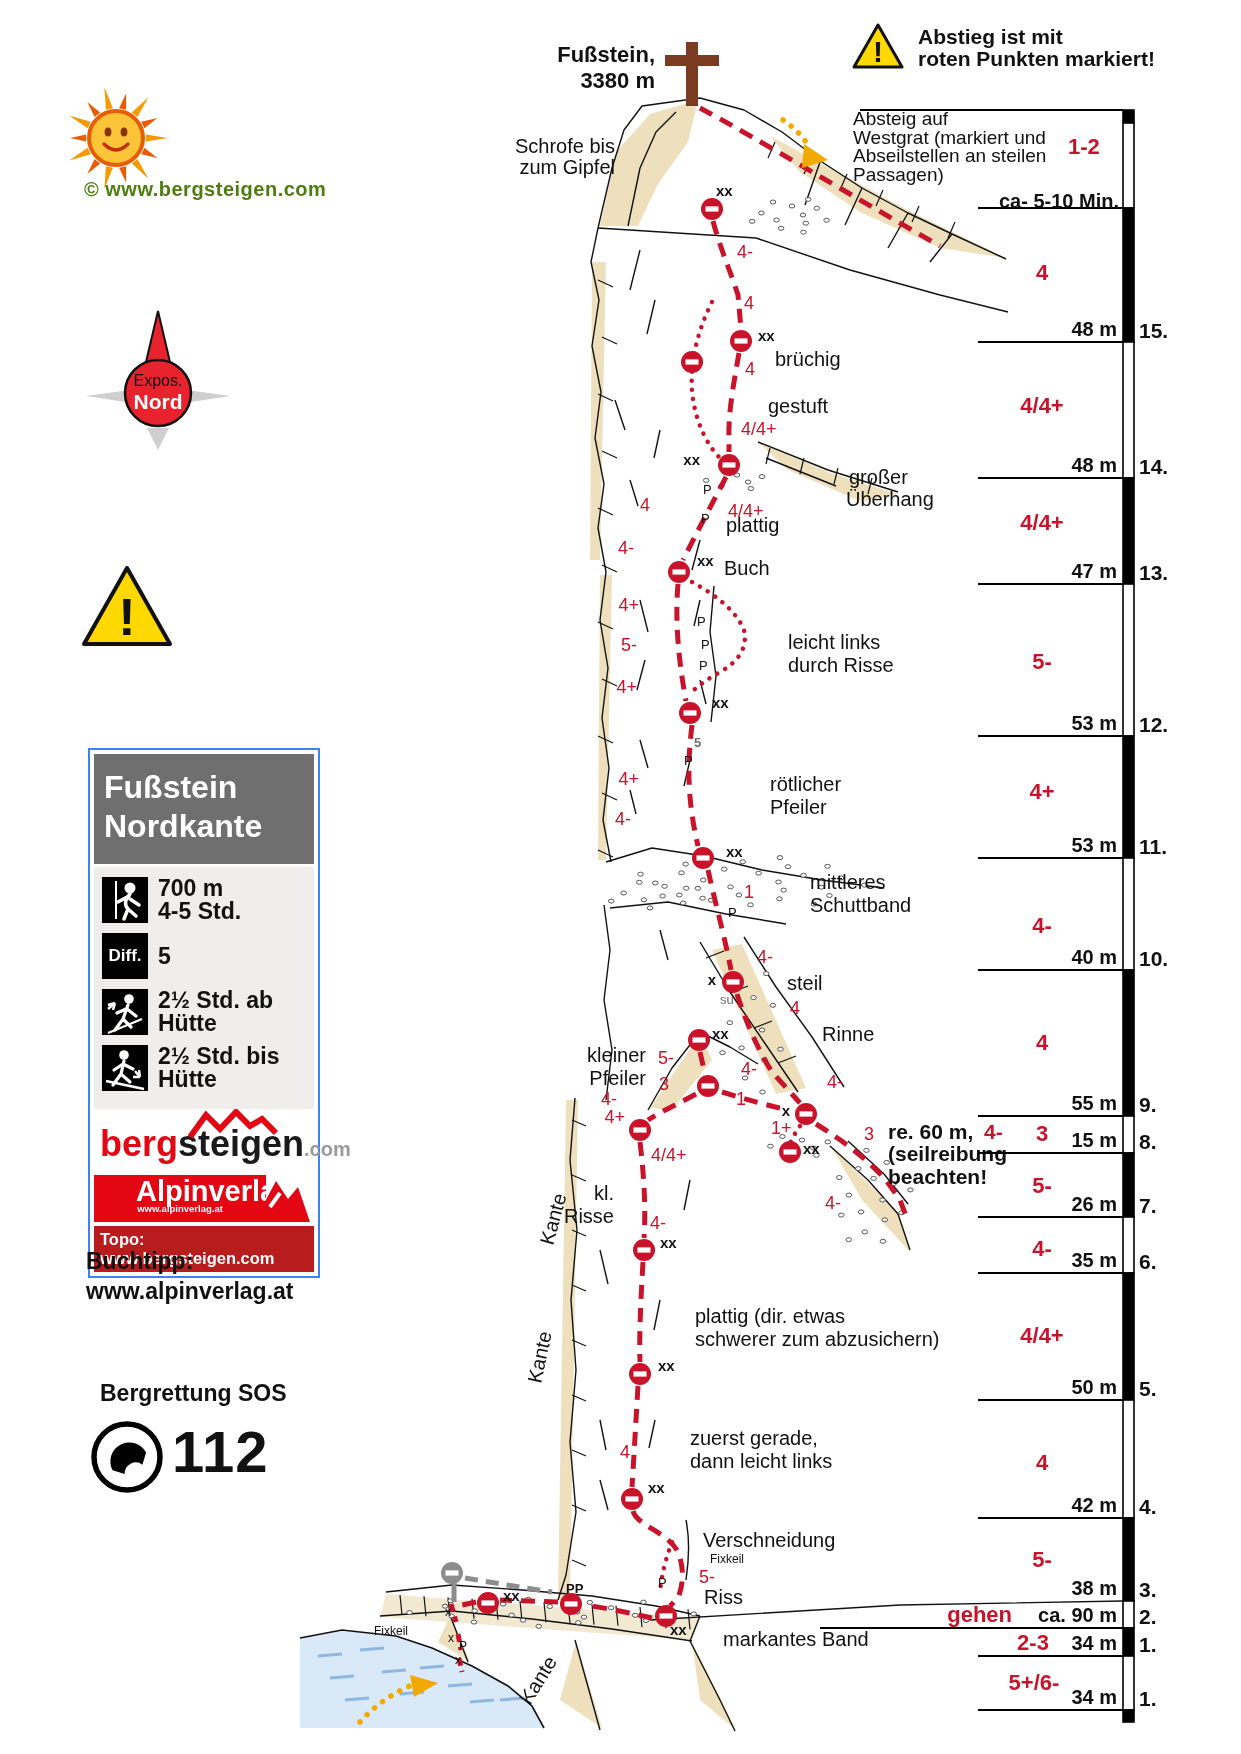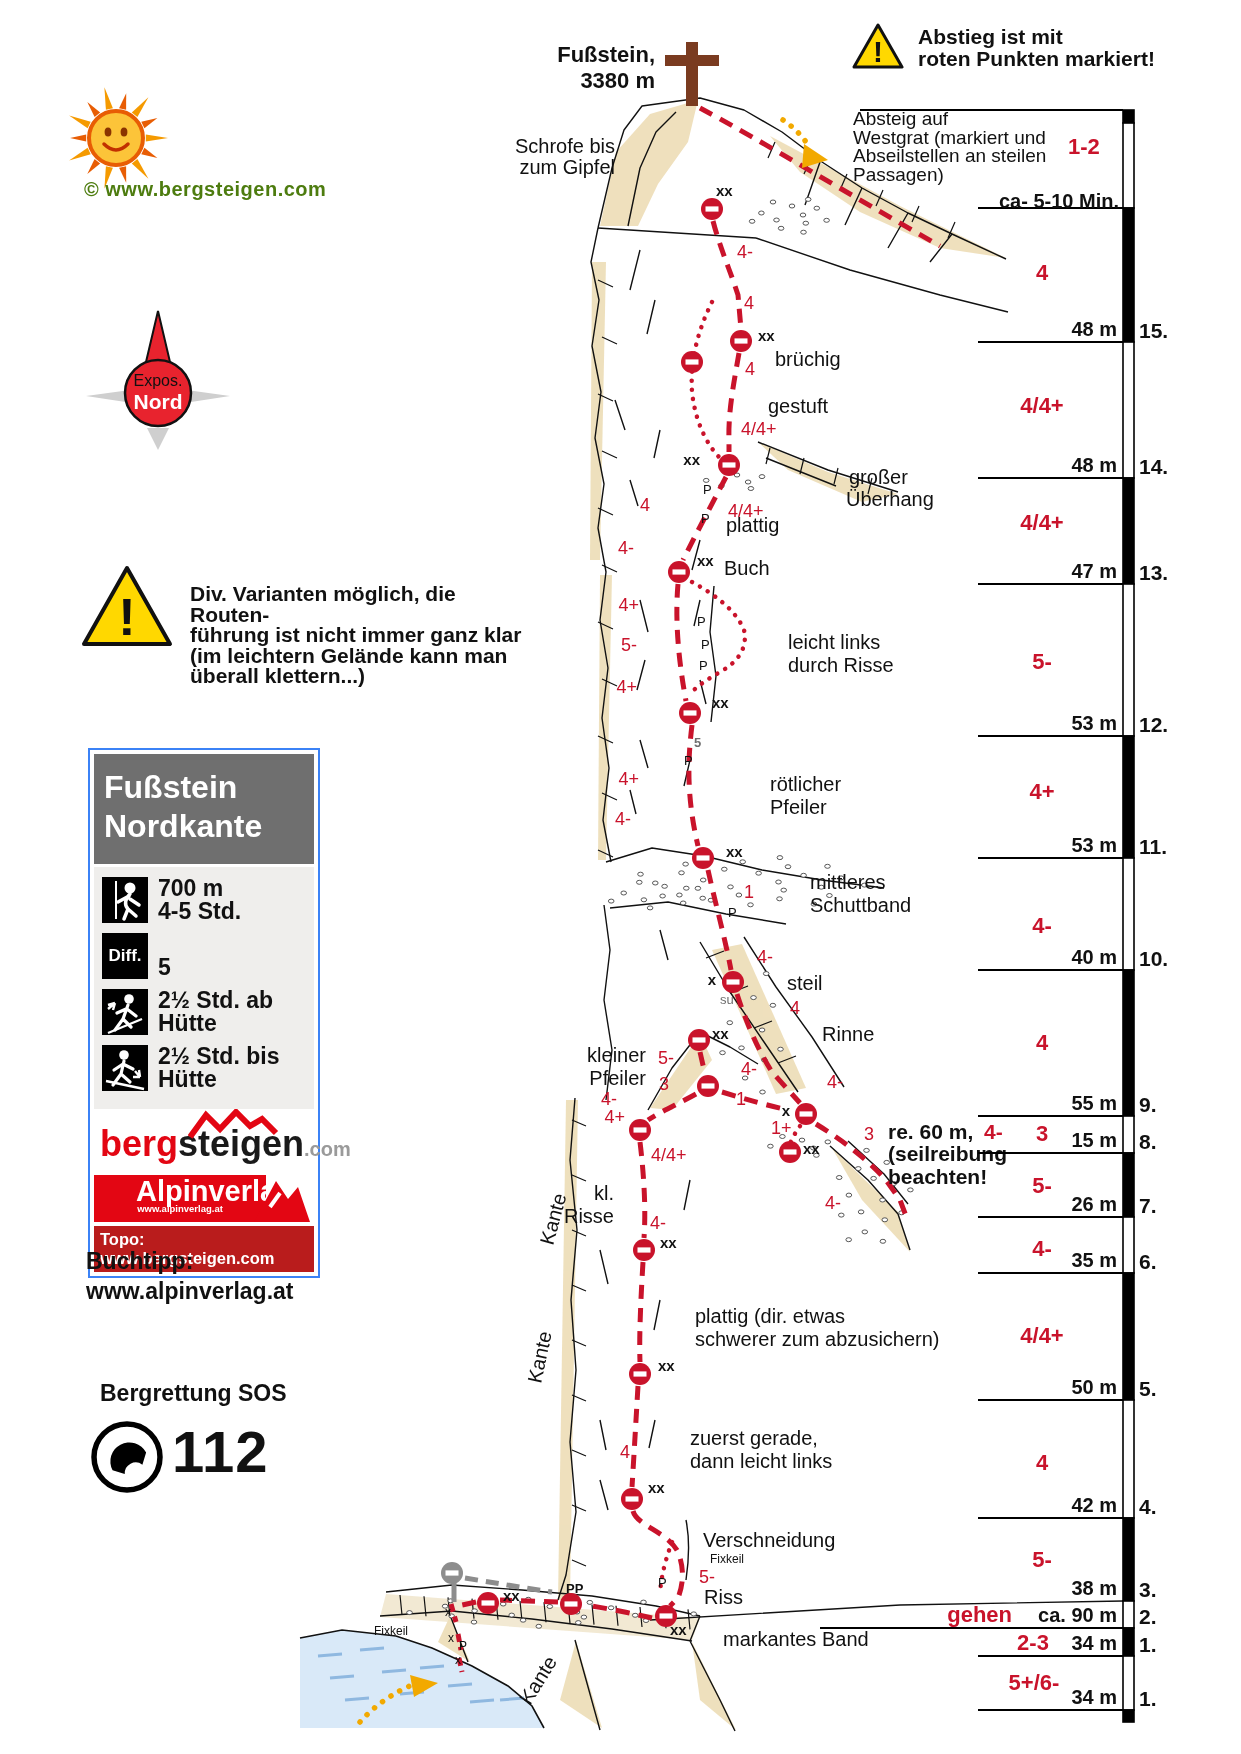--- a/index.html
+++ b/index.html
@@ -17,21 +17,21 @@
   .descent{left:853px;top:110px;width:218px;font-size:19px;line-height:18.5px;}
   .descgrade{left:1068px;top:134px;color:#c9132b;font-size:22px;font-weight:bold;}
   .desctime{left:853px;top:190px;width:266px;text-align:right;font-size:20px;font-weight:bold;}
   
   .copyright{left:84px;top:178px;color:#4d7c0f;font-size:20px;font-weight:bold;letter-spacing:.5px;}
   .warnleft{left:80px;top:562px;display:flex;gap:16px;align-items:flex-start;}
   .warnleft .txt{font-size:21px;font-weight:bold;line-height:20.5px;padding-top:22px;width:350px;}
   .infobox{left:88px;top:748px;width:232px;border:2px solid #3b82f6;background:#fff;padding:4px;box-sizing:border-box;}
   .ib-header{background:#6f6f6f;color:#fff;font-size:32px;font-weight:bold;line-height:39px;padding:14px 10px 18px 10px;}
   .ib-body{background:#efeeec;margin-top:3px;padding:10px 8px 8px 8px;}
-  .ib-row{display:flex;gap:10px;align-items:flex-end;margin-bottom:10px;}
+  .ib-row{display:flex;gap:10px;align-items:center;margin-bottom:10px;}
   .ib-icon{width:46px;height:46px;background:#000;flex:0 0 46px;}
   .ib-icon.diff{color:#fff;font-size:17px;font-weight:bold;display:flex;align-items:center;justify-content:center;}
   .ib-text{font-size:23px;font-weight:bold;line-height:23px;}
   .ib-logo{position:relative;background:#fff;padding:14px 4px 6px 6px;white-space:nowrap;}
   .lr{color:#e30613;font-size:36px;font-weight:bold;}
   .lk{color:#1a1a1a;font-size:36px;font-weight:bold;}
   .lg{color:#9a9a9a;font-size:20px;font-weight:bold;}
   .zig{position:absolute;right:30px;top:0px;}
   .ib-pub{position:relative;margin-top:4px;height:47px;}
   .pub-box{position:absolute;left:0;top:0;width:172px;height:47px;background:#e30613;color:#fff;text-align:center;}
@@ -561,26 +561,20 @@
   <div class="ov descgrade">1-2</div>
   <div class="ov desctime">ca- 5-10 Min.</div>
 
   <div class="ov copyright">© www.bergsteigen.com</div>
 
   <div class="ov warnleft">
     <svg width="94" height="88">
       <polygon points="47,6 90,82 4,82" fill="#ffd800" stroke="#111" stroke-width="4" stroke-linejoin="round"></polygon>
       <text x="47" y="73" text-anchor="middle" font-size="52" font-weight="bold" fill="#111">!</text>
     </svg>
-    <div class="txt">
-      <div>Div. Varianten möglich, die Routen-</div>
-      <div>führung ist nicht immer ganz klar</div>
-      <div>(im leichtern Gelände kann man</div>
-      <div>überall klettern...)</div>
-    </div>
   </div>
 
   <div class="ov infobox">
     <div class="ib-header">
       <div>Fußstein</div>
       <div>Nordkante</div>
     </div>
     <div class="ib-body">
       <div class="ib-row">
         <svg class="ib-icon" viewBox="0 0 46 46">

